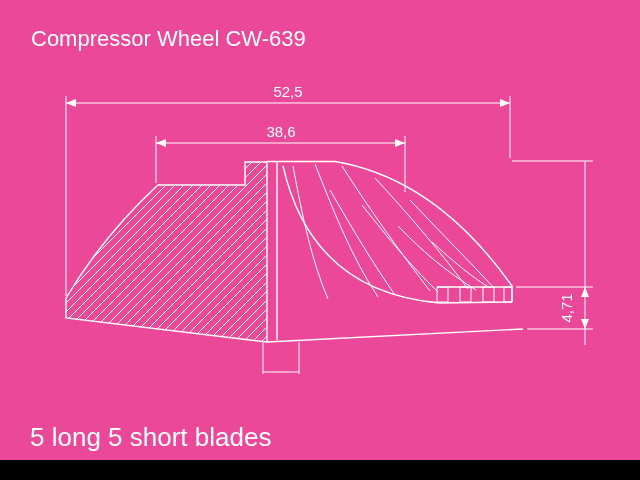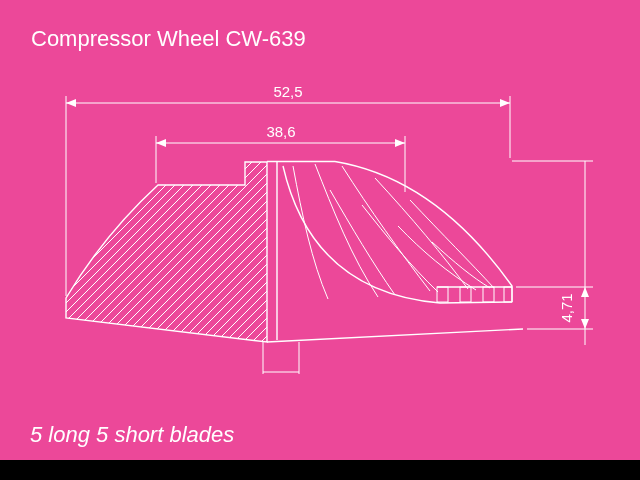--- a/index.html
+++ b/index.html
@@ -5,23 +5,22 @@
   html,body{margin:0;padding:0;background:#000;}
   .canvas{
     position:relative;width:640px;height:460px;background:#ec4899;overflow:hidden;
     font-family:"Liberation Sans",sans-serif;
   }
   .title{
     position:absolute;left:31px;top:26px;font-size:22px;color:#fff;
     white-space:nowrap;
   }
   .caption{
-    position:absolute;left:30px;top:422px;font-size:22px;color:#fff;
+    position:absolute;left:30px;top:422px;font-size:26px;color:#fff;
     white-space:nowrap;
-    font-style:italic;
   }
   svg.drawing{position:absolute;left:0;top:0;}
   .dim-text{
     fill:#fff;font-family:"Liberation Sans",sans-serif;font-size:15px;
   }
   .thin{stroke:#fff;stroke-width:1;fill:none;}
   .outline{stroke:#fff;stroke-width:1.4;fill:none;}
   .arrow{fill:#fff;stroke:none;}
 </style>
 </head>

